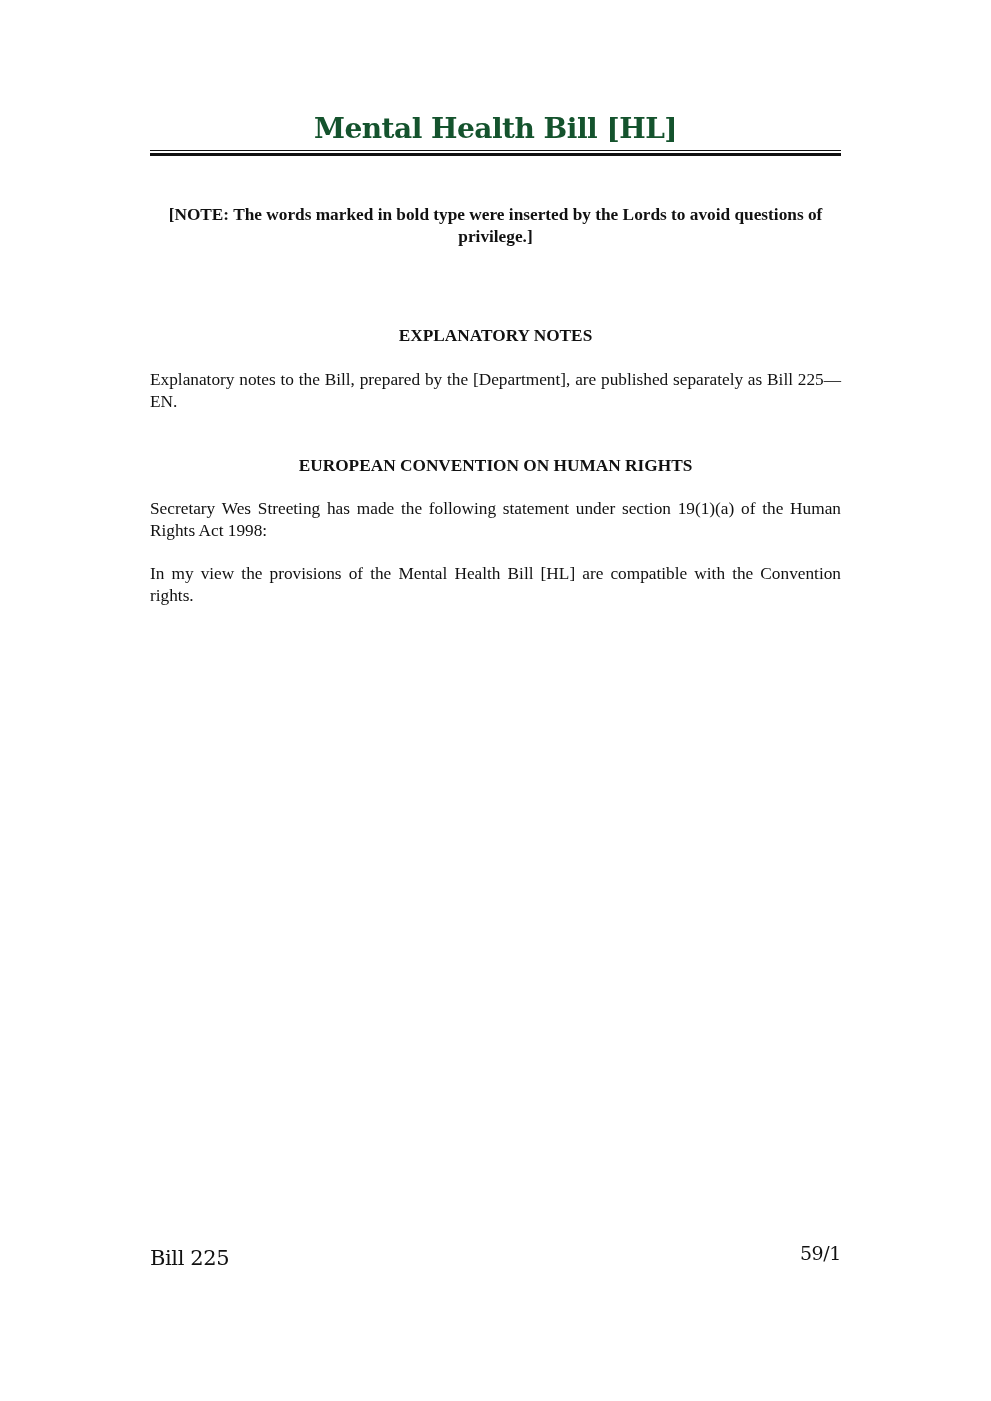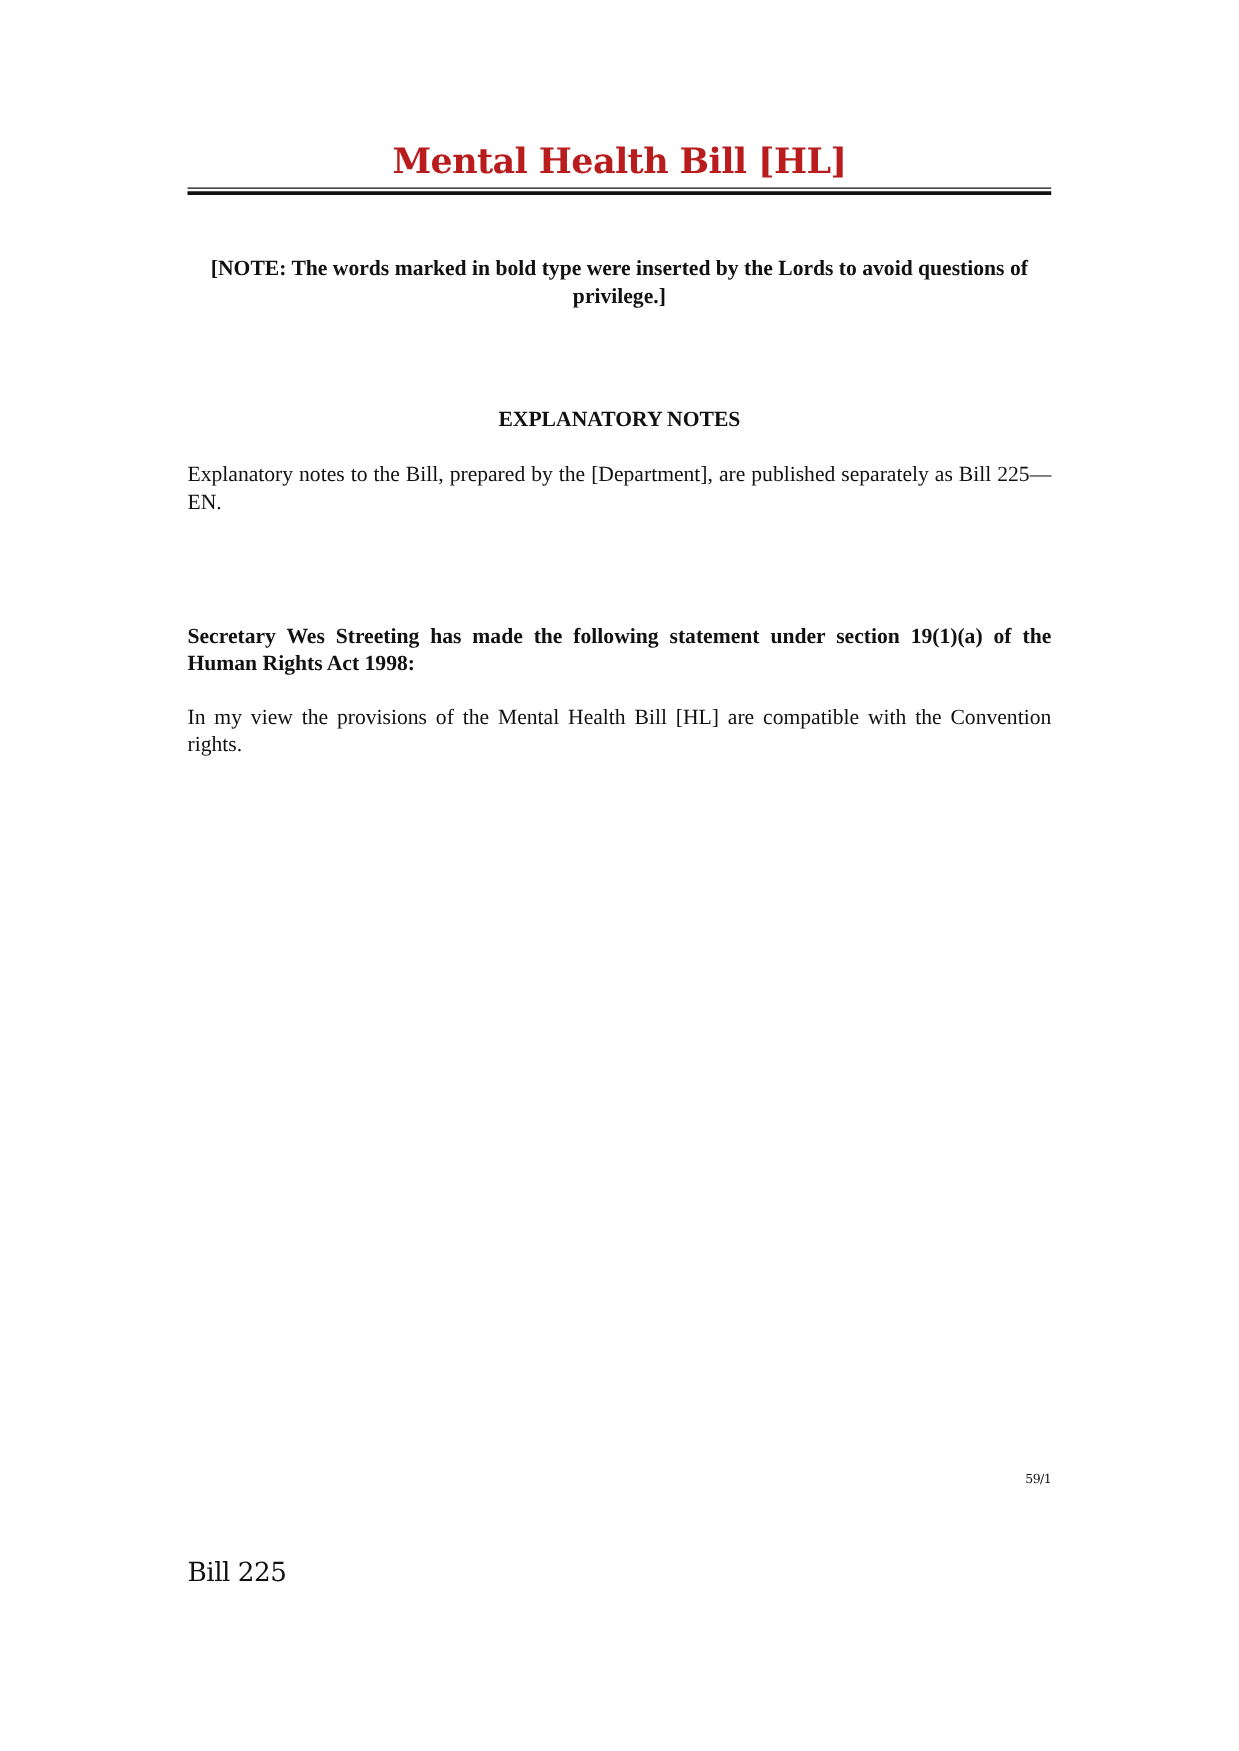--- a/index.html
+++ b/index.html
@@ -26,21 +26,21 @@
       left: 0;
       top: 109px;
       width: 691px;
       text-align: center;
       font-family: "DejaVu Serif", serif;
       font-weight: bold;
       font-size: 28px;
       line-height: 40px;
       letter-spacing: -0.5px;
       margin: 0;
-      color: #b91c1c;
+      color: #14532d;
     }
     .rule-thin {
       position: absolute;
       left: 0;
       top: 150px;
       width: 691px;
       height: 0;
       border-top: 1.5px solid #111;
     }
     .rule-thick {
@@ -89,40 +89,41 @@
       left: 0;
       top: 1247px;
       font-family: "DejaVu Serif", serif;
       font-size: 21px;
       line-height: 22px;
       letter-spacing: -0.4px;
     }
     .footer-right {
       position: absolute;
       right: 0;
-      top: 1173px;
+      top: 1242px;
       font-family: "DejaVu Serif", serif;
-      font-size: 10px;
+      font-size: 19px;
       line-height: 22px;
       letter-spacing: -0.4px;
     }
   </style>
 </head>
 <body>
 
 <div class="page">
 
   <h1 class="title">Mental Health Bill [HL]</h1>
   <div class="rule-thin"></div>
   <div class="rule-thick"></div>
 
   <p class="note">[NOTE: The words marked in bold type were inserted by the Lords to avoid questions of privilege.]</p>
 
   <h2 class="heading" style="top:325px;">EXPLANATORY NOTES</h2>
   <p class="para" style="top:369px; text-align-last:left;">Explanatory notes to the Bill, prepared by the [Department], are published separately as Bill 225—EN.</p>
 
-  <p class="para" style="top:498px; text-align-last:left;font-weight:bold;">Secretary Wes Streeting has made the following statement under section 19(1)(a) of the Human Rights Act 1998:</p>
+  <h2 class="heading" style="top:455px;">EUROPEAN CONVENTION ON HUMAN RIGHTS</h2>
+  <p class="para" style="top:498px; text-align-last:left;">Secretary Wes Streeting has made the following statement under section 19(1)(a) of the Human Rights Act 1998:</p>
   <p class="para" style="top:563px; text-align-last:left;">In my view the provisions of the Mental Health Bill [HL] are compatible with the Convention rights.</p>
 
   <div class="footer-left">Bill 225</div>
   <div class="footer-right">59/1</div>
 
 </div>
 
 </body></html>

